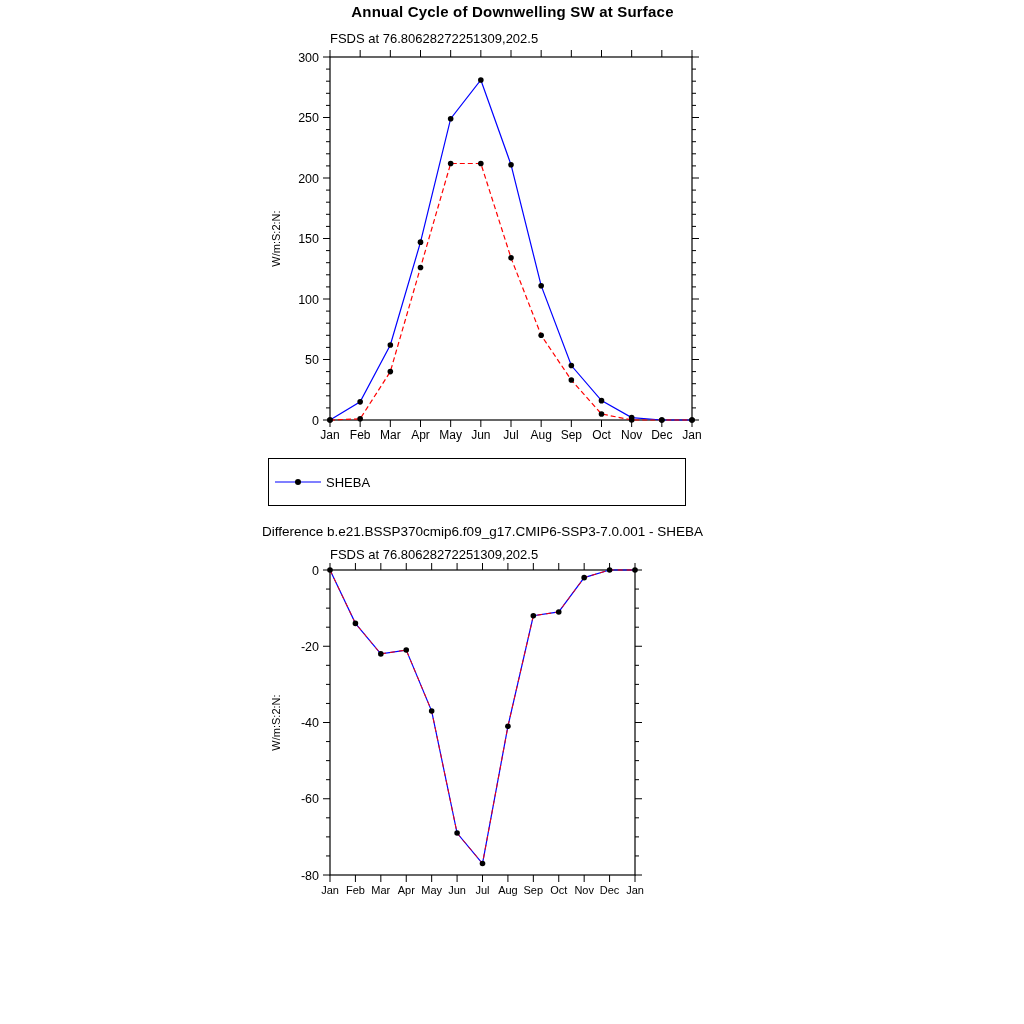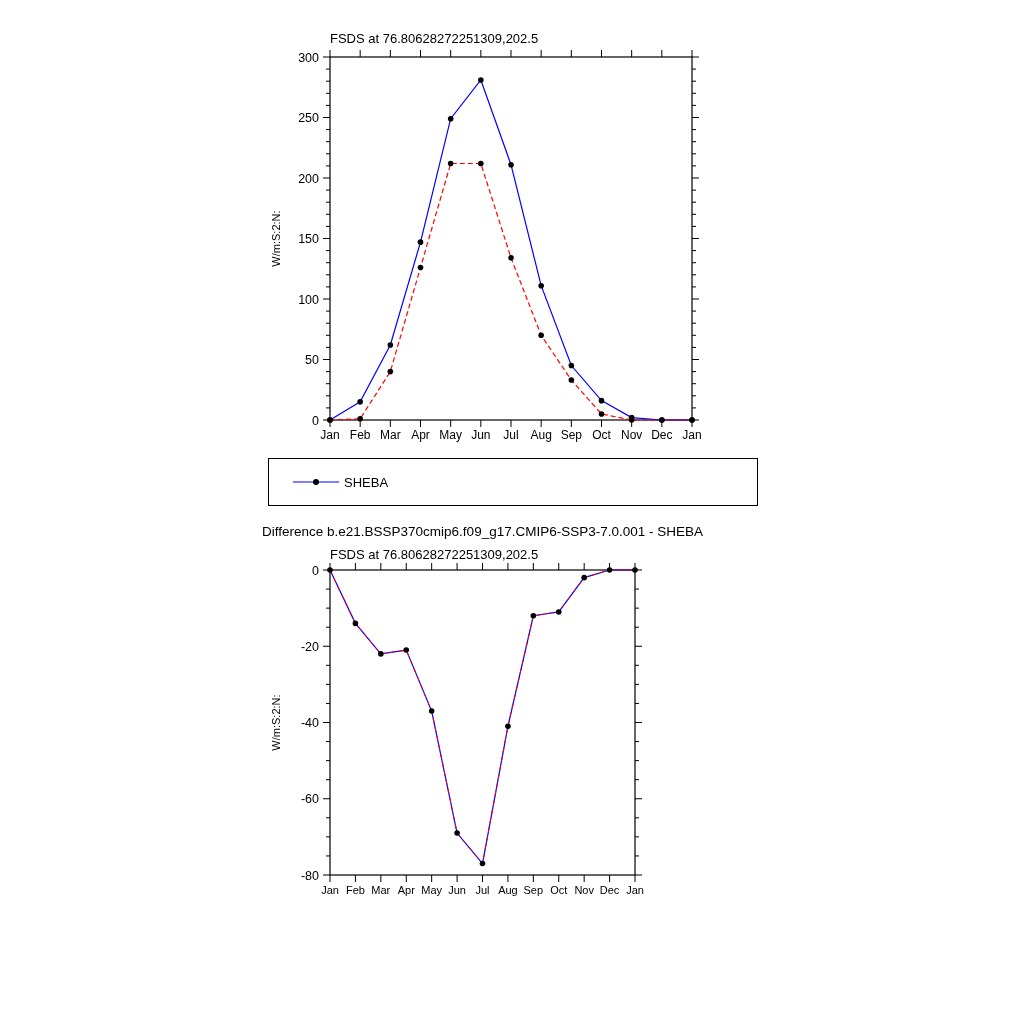--- a/index.html
+++ b/index.html
@@ -12,42 +12,43 @@
   .canvas { position:relative; width:1024px; height:1024px; background:#fff; overflow:hidden; }
 
   .main-title {
     position:absolute; top:3px; left:260px; width:505px;
     text-align:center; font-size:15px; font-weight:bold; letter-spacing:0.2px;
   }
   .sub1 { position:absolute; top:31px; left:330px; font-size:13px; }
   #chart1 { position:absolute; left:250px; top:44px; }
 
   .legend-box {
-    position:absolute; left:268px; top:458px; width:490px; height:48px;
+    position:absolute; left:268px; top:458px; width:418px; height:48px;
     border:1px solid #000; background:#fff;
     display:flex; flex-direction:column; justify-content:space-evenly;
-    padding:1px 22px;
+    padding:1px 4px;
   }
   .legend-row { display:flex; align-items:center; gap:3px; height:20px; }
   .legend-row .legend-label { font-size:13px; white-space:nowrap; }
 
   .title2 {
     position:absolute; top:524px; left:130px; width:705px;
     text-align:center; font-size:13.5px; font-weight:normal;
   }
   .sub2 { position:absolute; top:547px; left:330px; font-size:13px; }
   #chart2 { position:absolute; left:250px; top:556px; }
 
   svg text { font-family:"Liberation Sans","DejaVu Sans",sans-serif; fill:#000; }
 </style>
 </head>
 <body>
 
 <div class="canvas">
 
+  <div class="main-title">Annual Cycle of Downwelling SW at Surface</div>
   <div class="sub1">FSDS at 76.80628272251309,202.5</div>
 
   <svg id="chart1" width="530" height="415">
       <line x1="76" y1="363.9" x2="80" y2="363.9" stroke="#000" stroke-width="1"></line>
       <line x1="442" y1="363.9" x2="446" y2="363.9" stroke="#000" stroke-width="1"></line>
       <line x1="76" y1="351.8" x2="80" y2="351.8" stroke="#000" stroke-width="1"></line>
       <line x1="442" y1="351.8" x2="446" y2="351.8" stroke="#000" stroke-width="1"></line>
       <line x1="76" y1="339.7" x2="80" y2="339.7" stroke="#000" stroke-width="1"></line>
       <line x1="442" y1="339.7" x2="446" y2="339.7" stroke="#000" stroke-width="1"></line>
       <line x1="76" y1="327.6" x2="80" y2="327.6" stroke="#000" stroke-width="1"></line>

